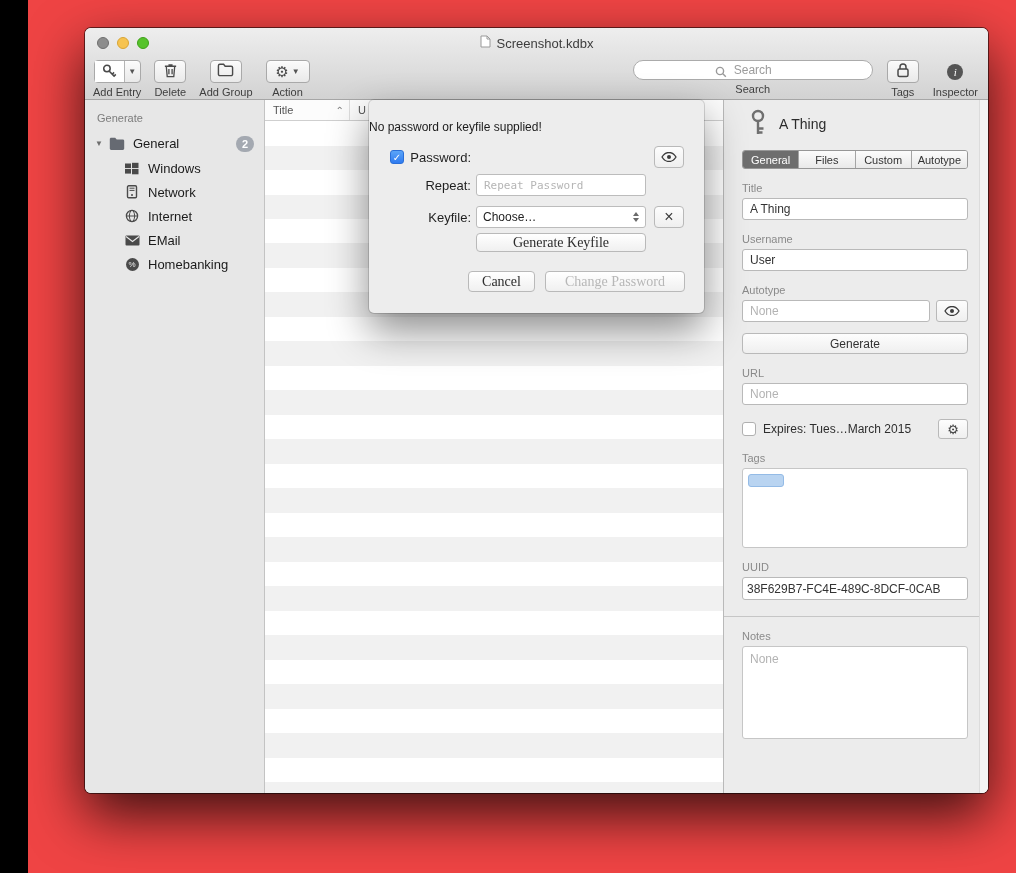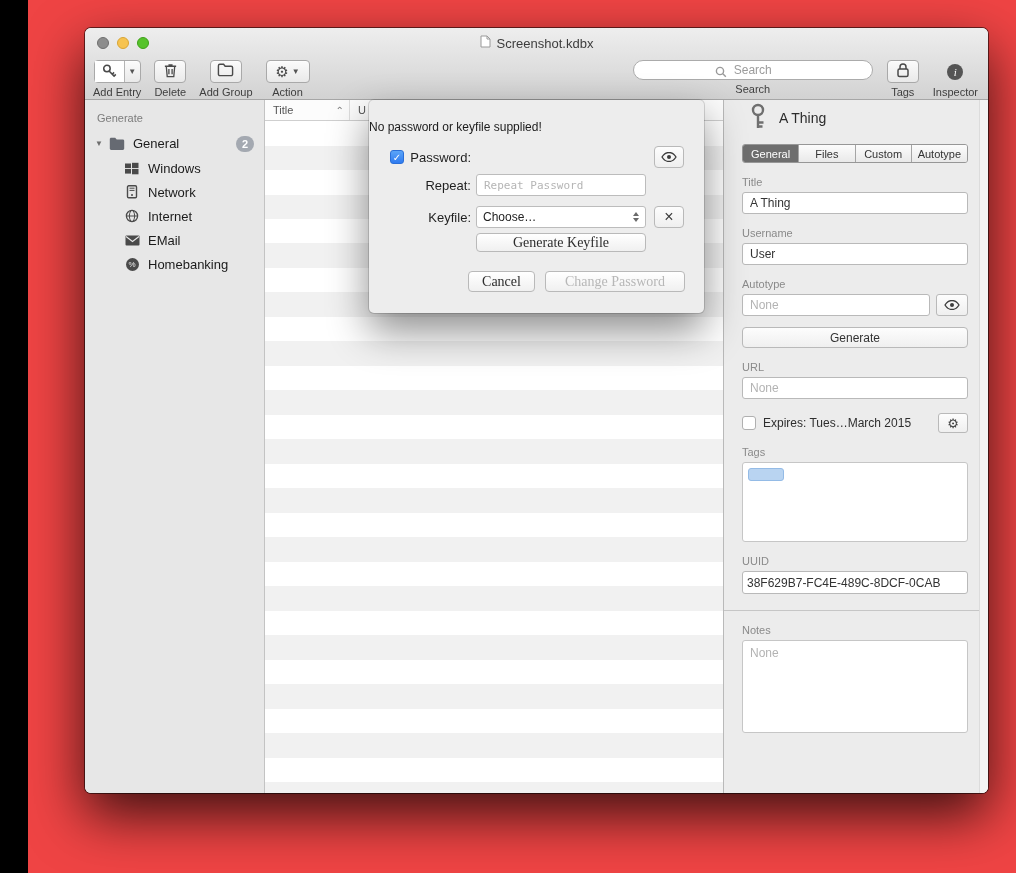--- a/index.html
+++ b/index.html
@@ -60,21 +60,21 @@
   .main { flex:1; position:relative; background:#fff; }
   .thead { height:21px; display:flex; align-items:center; font-size:11px; color:#555; background:#fcfcfc;
            border-bottom:1px solid #cfcfcf; }
   .th1 { width:85px; padding-left:8px; display:flex; align-items:center; border-right:1px solid #dedede; height:100%; }
   .sortglyph { margin-left:auto; margin-right:5px; color:#7a7a7a; font-size:10px; }
   .th2 { padding-left:8px; }
   .rows { position:absolute; top:21px; bottom:0; left:0; right:0;
           background:repeating-linear-gradient(to bottom,#ffffff 0 24.5px,#f1f1f1 24.5px 49px); }
 
   
-  .inspector { width:265px; background:#ececec; border-left:1px solid #b9b9b9; padding:4px 20px 0 18px;
+  .inspector { width:265px; background:#ececec; border-left:1px solid #b9b9b9; padding:10px 20px 0 18px;
                position:relative; flex:none; }
   .insp-scrolltrack { position:absolute; right:0; top:0; bottom:0; width:9px; background:#f4f4f4; border-left:1px solid #dcdcdc; }
   .insp-head { display:flex; align-items:center; gap:11px; margin:0 0 12px 6px; height:28px; }
   .insp-title { font-size:14px; color:#2c2c2c; }
   .segmented { display:flex; height:19px; border:1px solid #979797; border-radius:3px; overflow:hidden; font-size:11px; }
   .segment { flex:1; display:flex; align-items:center; justify-content:center; background:linear-gradient(#fcfcfc,#e9e9e9);
              color:#333; border-left:1px solid #a5a5a5; cursor:default; white-space:nowrap; padding:0 4px; }
   .segment:first-child { border-left:none; }
   .segment.selected { background:#6e6e6e; color:#fff; }
   .insp-label { font-size:11px; color:#8a8a8a; margin:13px 0 4px; }

